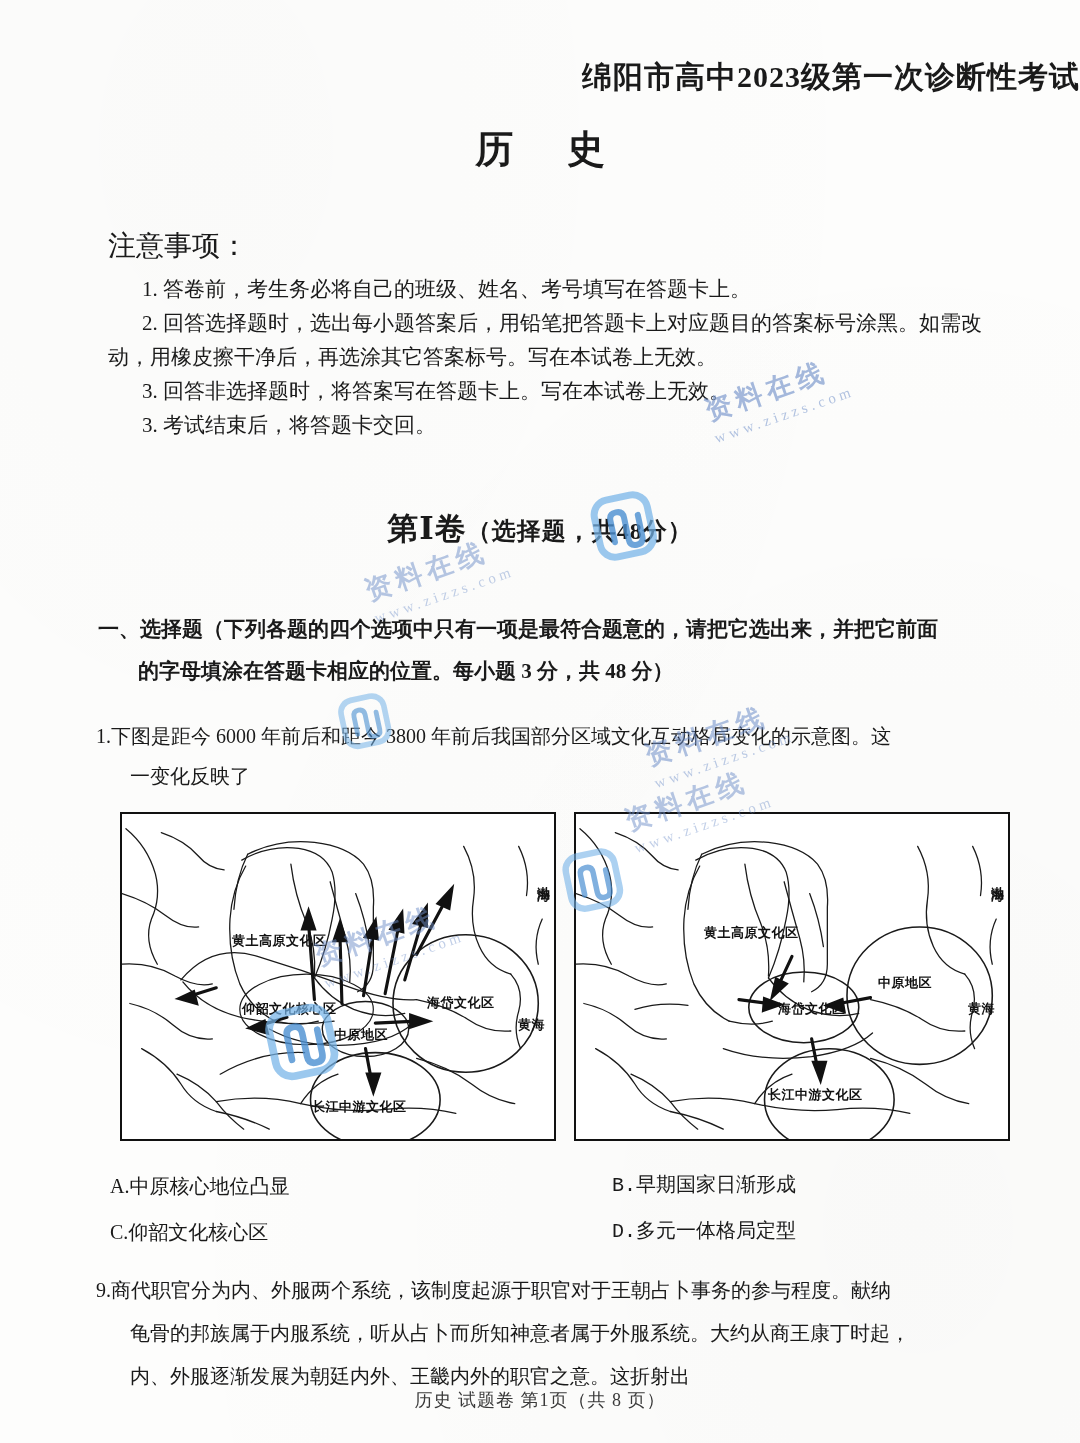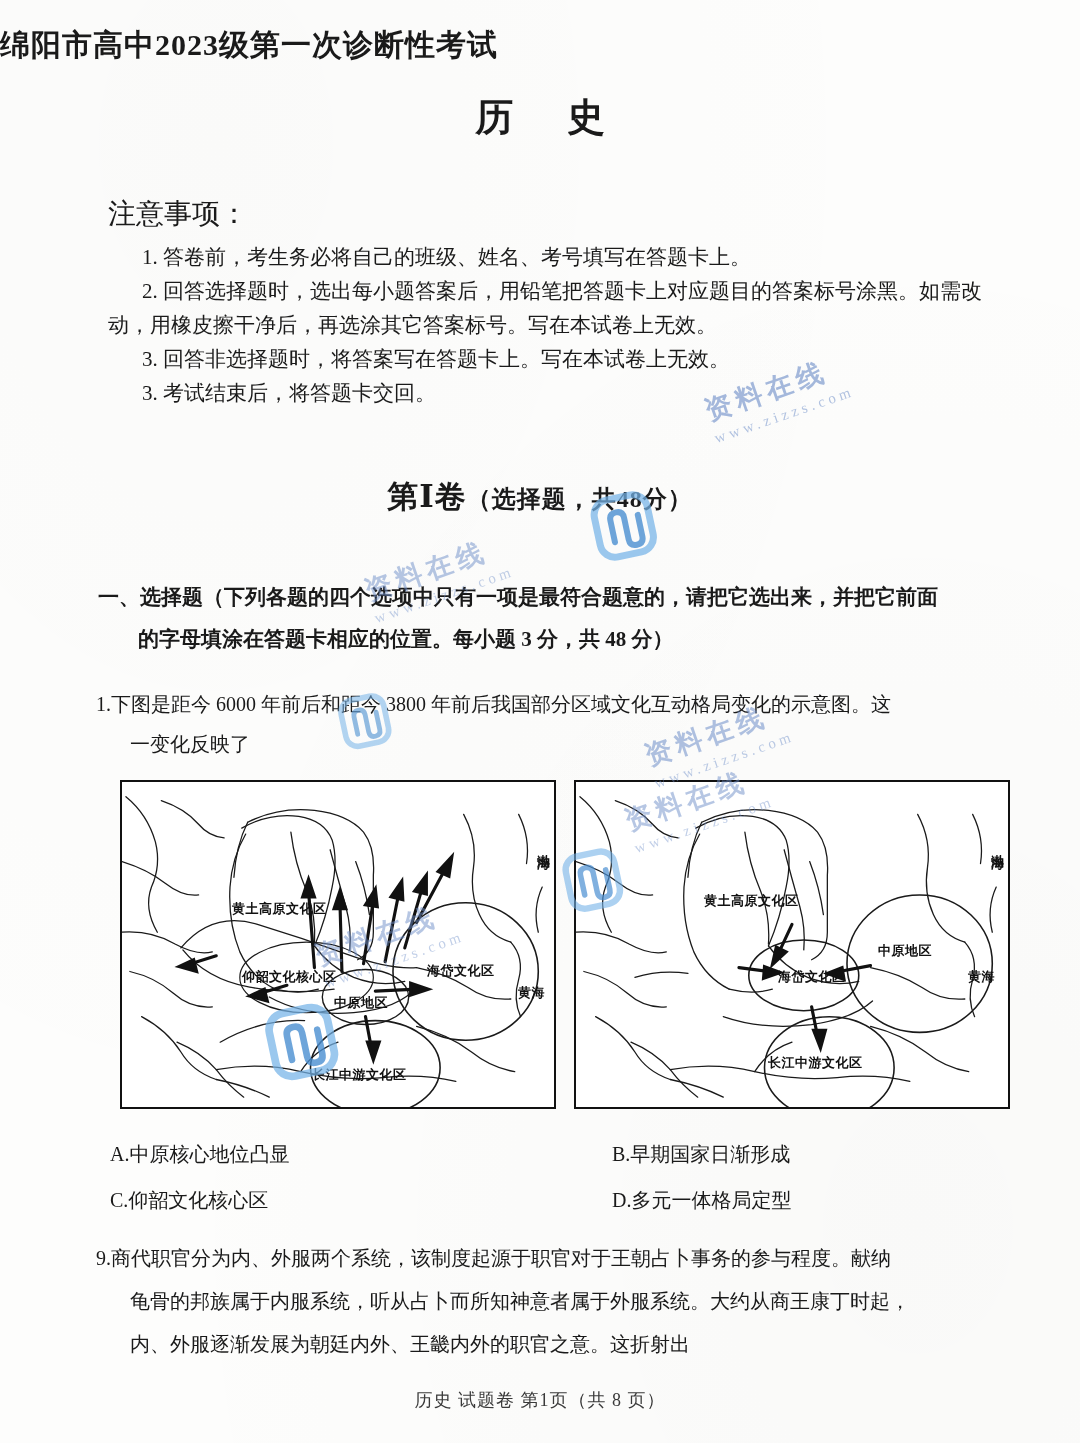--- a/index.html
+++ b/index.html
@@ -21,25 +21,25 @@
   .scan-tint{
     position:absolute;inset:0;
     background:
       radial-gradient(ellipse at 20% 10%, rgba(0,0,0,0.012), transparent 60%),
       radial-gradient(ellipse at 85% 85%, rgba(0,0,0,0.015), transparent 62%);
     pointer-events:none;
   }
   .content{position:relative;z-index:3;}
 
   .doc-title{
-    text-align:left;
+    text-align:right;
     font-size:30px;
     font-weight:bold;
     letter-spacing:1px;
-    padding-top:25px;
+    padding-top:57px;
     font-family:"Liberation Serif","DejaVu Serif",serif;
   }
   .doc-subject{
     text-align:center;
     font-size:38px;
     font-weight:bold;
     letter-spacing:22px;
     margin-top:26px;
     text-indent:22px;
   }
@@ -109,21 +109,21 @@
     letter-spacing:3px;
   }
 
   .options{
     display:flex;
     margin:22px 0 0 0;
     font-size:20px;
   }
   .opt-col{width:50%;}
   .opt{padding-left:110px;line-height:2.3;}
-  .opt-col:last-child .opt{padding-left:72px;}
+  .opt-col:last-child .opt{padding-left:72px;font-family:Liberation Mono, monospace;}
 
   .q2{
     margin:14px 62px 0 96px;
     font-size:20px;
     line-height:2.15;
   }
   .q2 .l2,.q2 .l3{display:block;text-indent:34px;}
 
   .footer{
     position:absolute;

